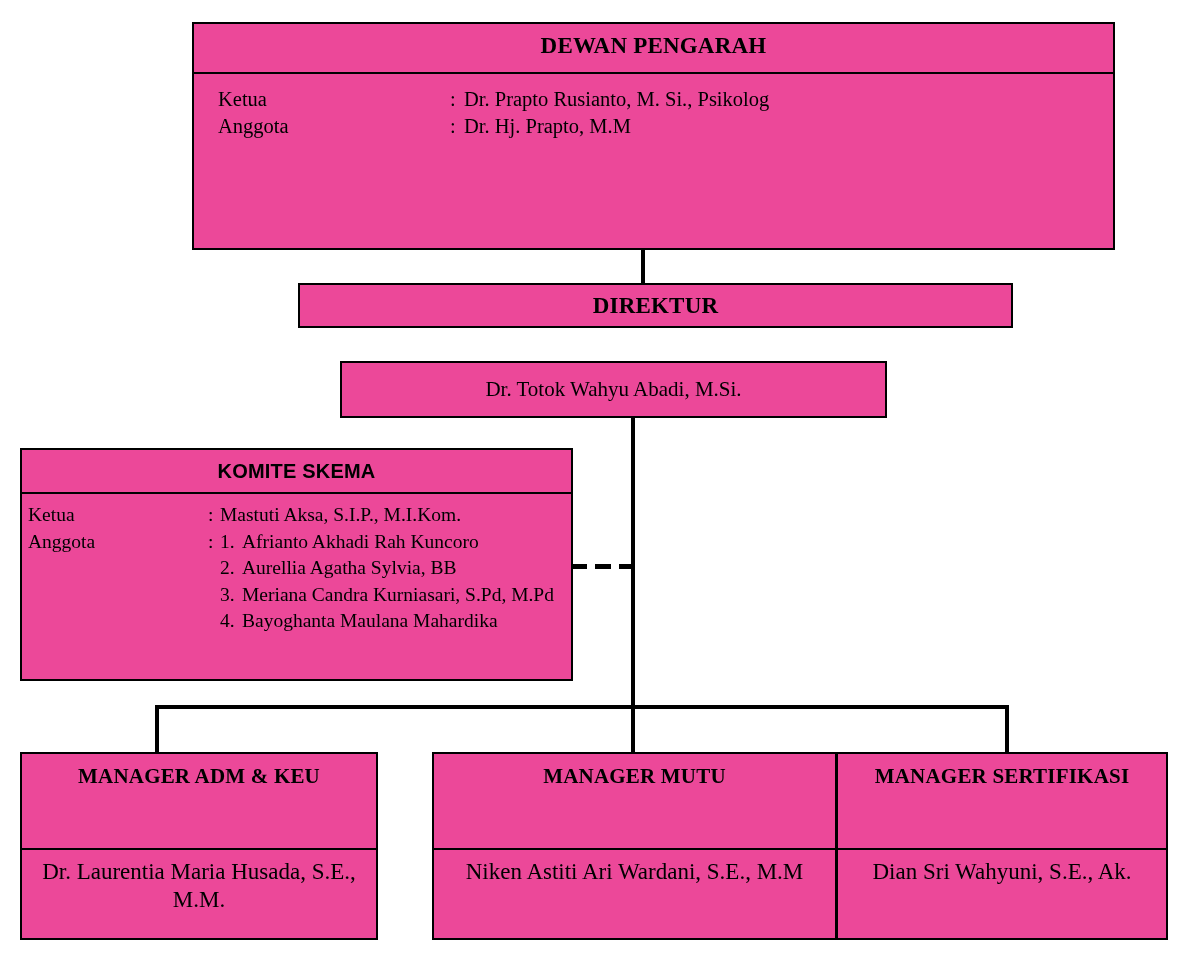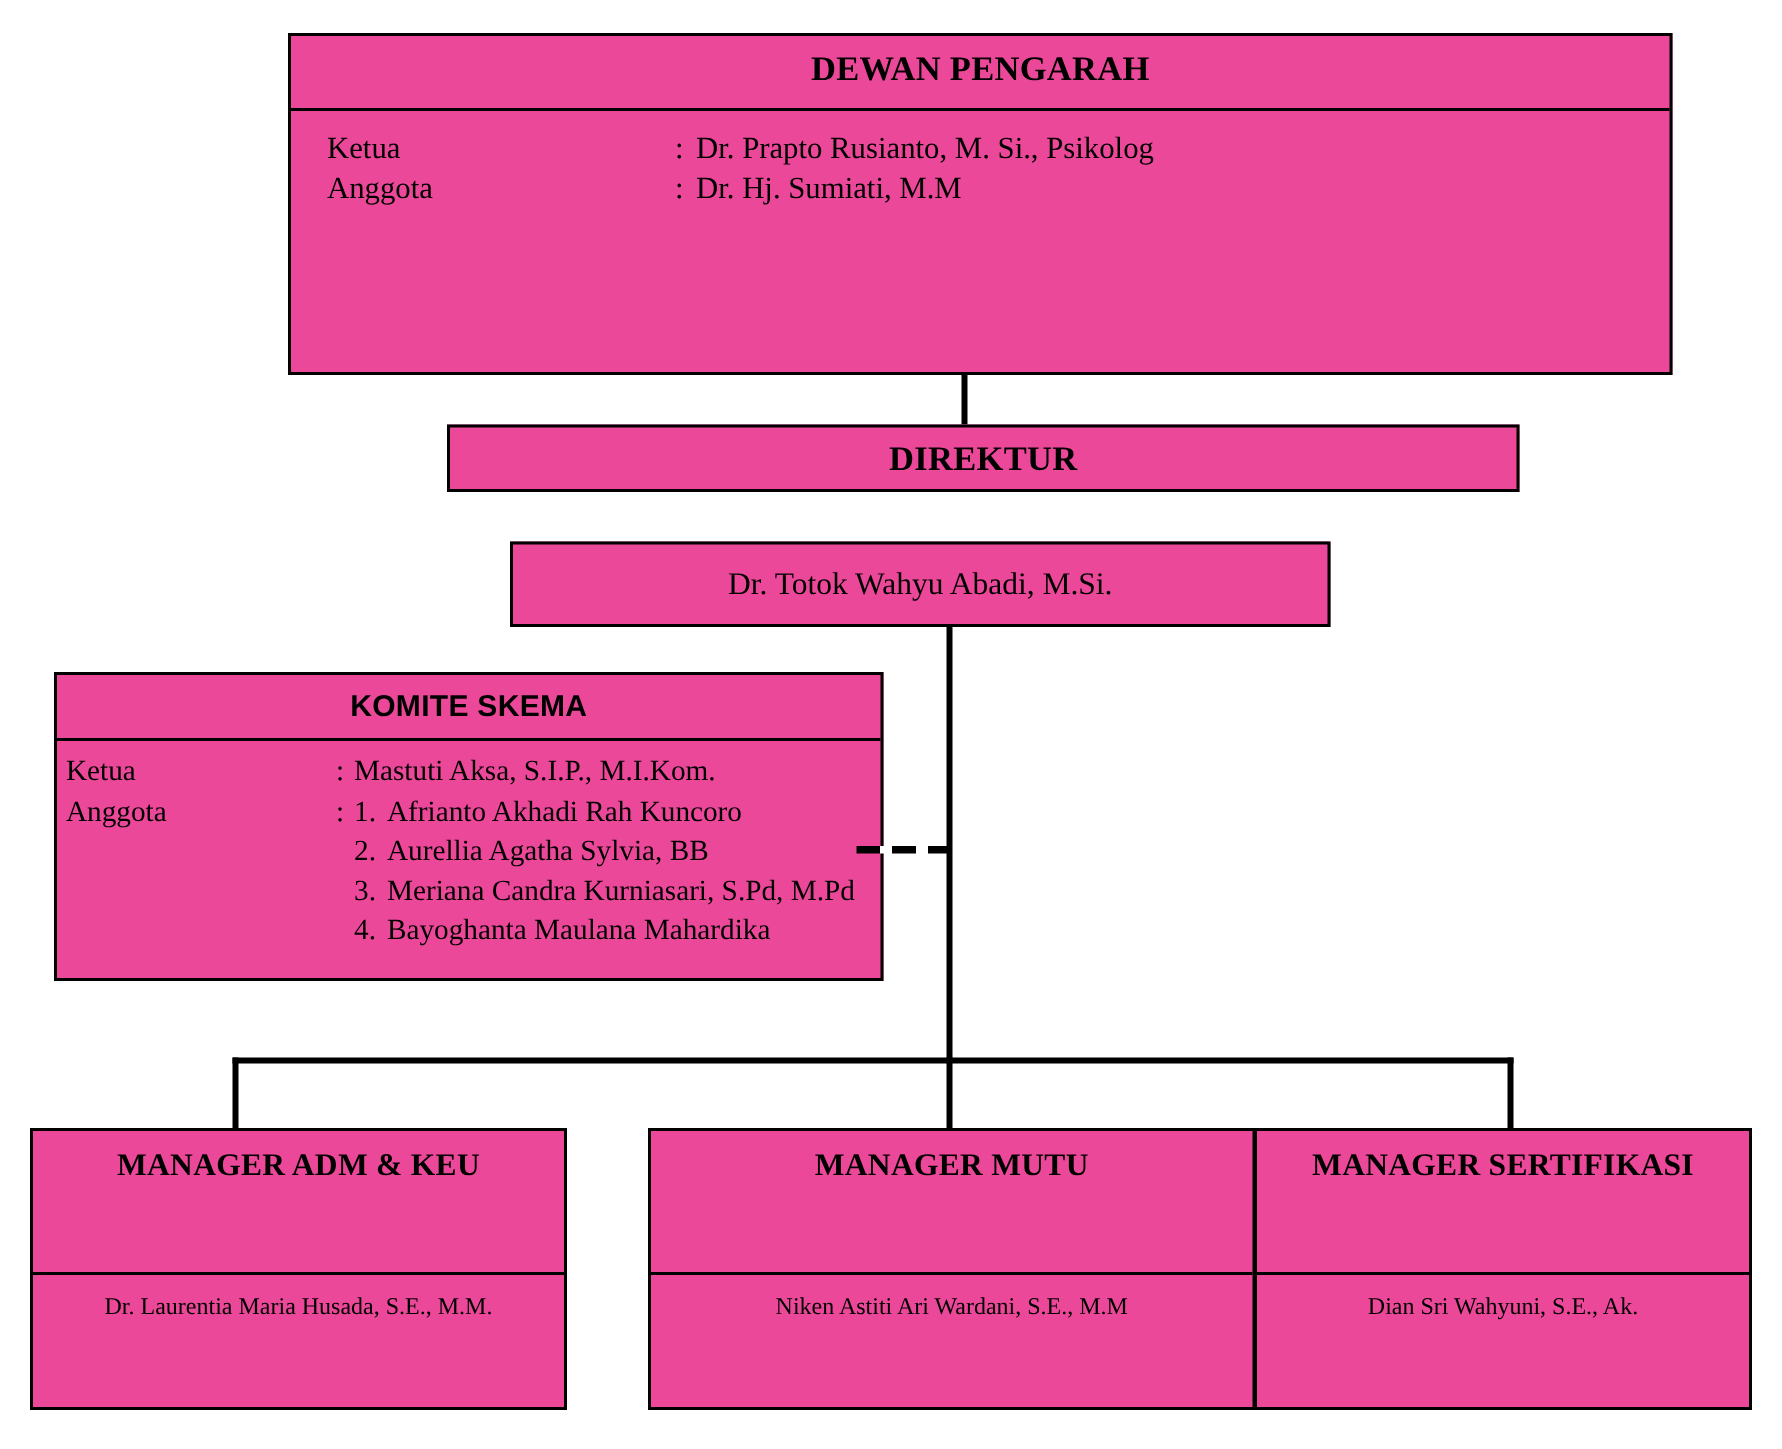--- a/index.html
+++ b/index.html
@@ -99,21 +99,21 @@
     position: absolute; left: 0; right: 0; top: 4px;
     font-size: 23px; line-height: 33px;
   }
   #direktur-name-box { left: 340px; top: 361px; width: 547px; height: 57px; }
   #direktur-name {
     position: absolute; left: 0; right: 0; top: 11px;
     font-size: 21px; line-height: 30px; text-align: center;
   }
 
   
-  #komite-box { left: 20px; top: 448px; width: 553px; height: 206px; margin-left: 16px; }
+  #komite-box { left: 20px; top: 448px; width: 553px; height: 233px; }
   #komite-title {
     position: absolute; left: 0; right: 0; top: 6px;
     font-size: 20px; line-height: 30px;
   }
   #komite-divider { top: 42px; }
   #komite-kv {
     position: absolute;
     top: 52px; left: 6px; right: 6px;
     font-size: 19.5px;
     line-height: 26.5px;
@@ -130,42 +130,42 @@
   #mgr-0 { left: 20px;  width: 358px; }
   #mgr-1 { left: 432px; width: 405px; }
   #mgr-2 { left: 836px; width: 332px; }
   .mgr-title {
     position: absolute; left: 6px; right: 6px; top: 8px;
     font-size: 21px; line-height: 29px;
   }
   .mgr-divider { top: 94px; }
   .mgr-name {
     position: absolute; left: 8px; right: 8px; top: 104px;
-    font-size: 16px; line-height: 28px; text-align: center;
+    font-size: 23px; line-height: 28px; text-align: center;
   }
 </style>
 </head>
 <body>
 
 <div id="chart-root">
 
   <div class="box" id="dewan-box">
     <div class="title-serif" id="dewan-title">DEWAN PENGARAH</div>
     <div class="cell-divider" id="dewan-divider"></div>
 
     <div class="kv-table body-serif">
       <div class="kv-row">
         <span class="kv-label">Ketua</span>
         <span class="kv-colon">:</span>
         <span class="kv-value">Dr. Prapto Rusianto, M. Si., Psikolog</span>
       </div>
       <div class="kv-row">
         <span class="kv-label">Anggota</span>
         <span class="kv-colon">:</span>
-        <span class="kv-value">Dr. Hj. Sumiati, M.M</span>
+        <span class="kv-value">Dr. Hj. Prapto, M.M</span>
       </div>
     </div>
   </div>
 
   <div class="vline" id="conn-dewan-direktur" style="left:641px; top:250px; height:33px;"></div>
 
   <div class="box" id="direktur-box">
     <div class="title-serif" id="direktur-title">DIREKTUR</div>
   </div>
 

